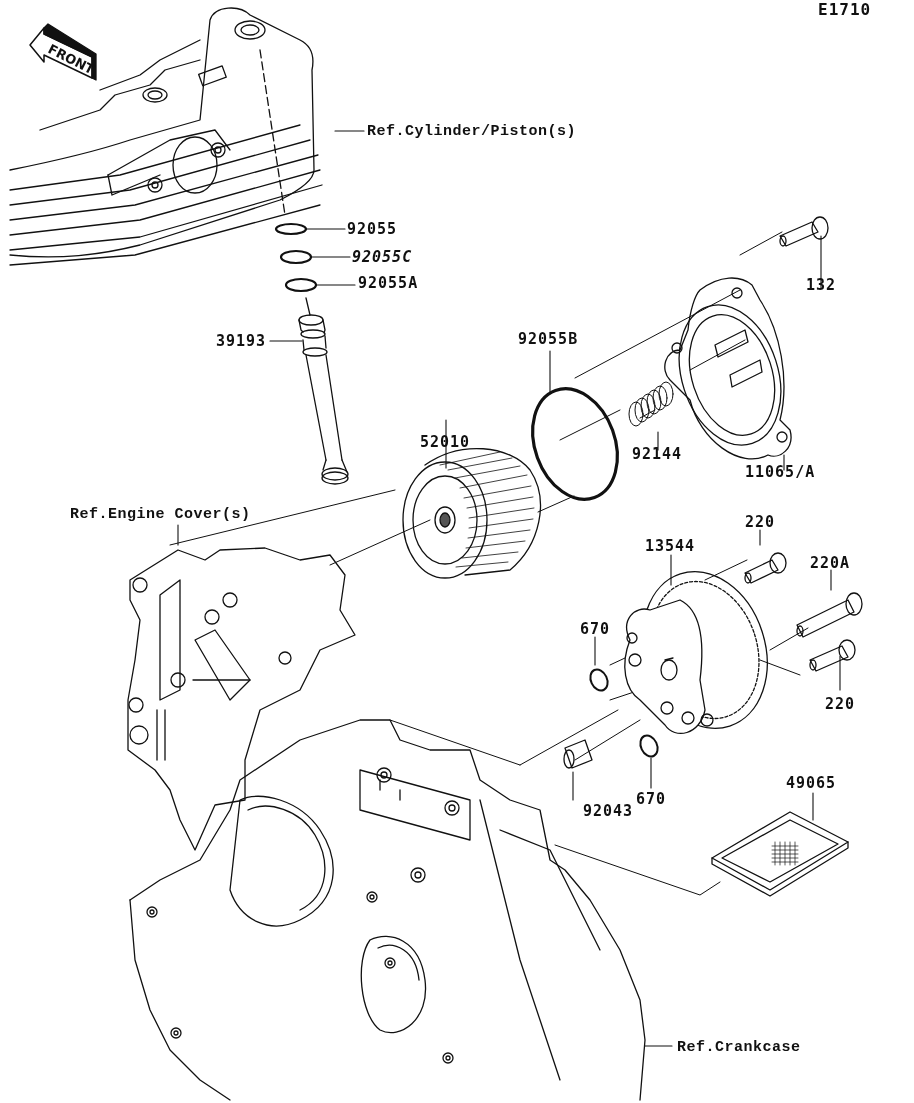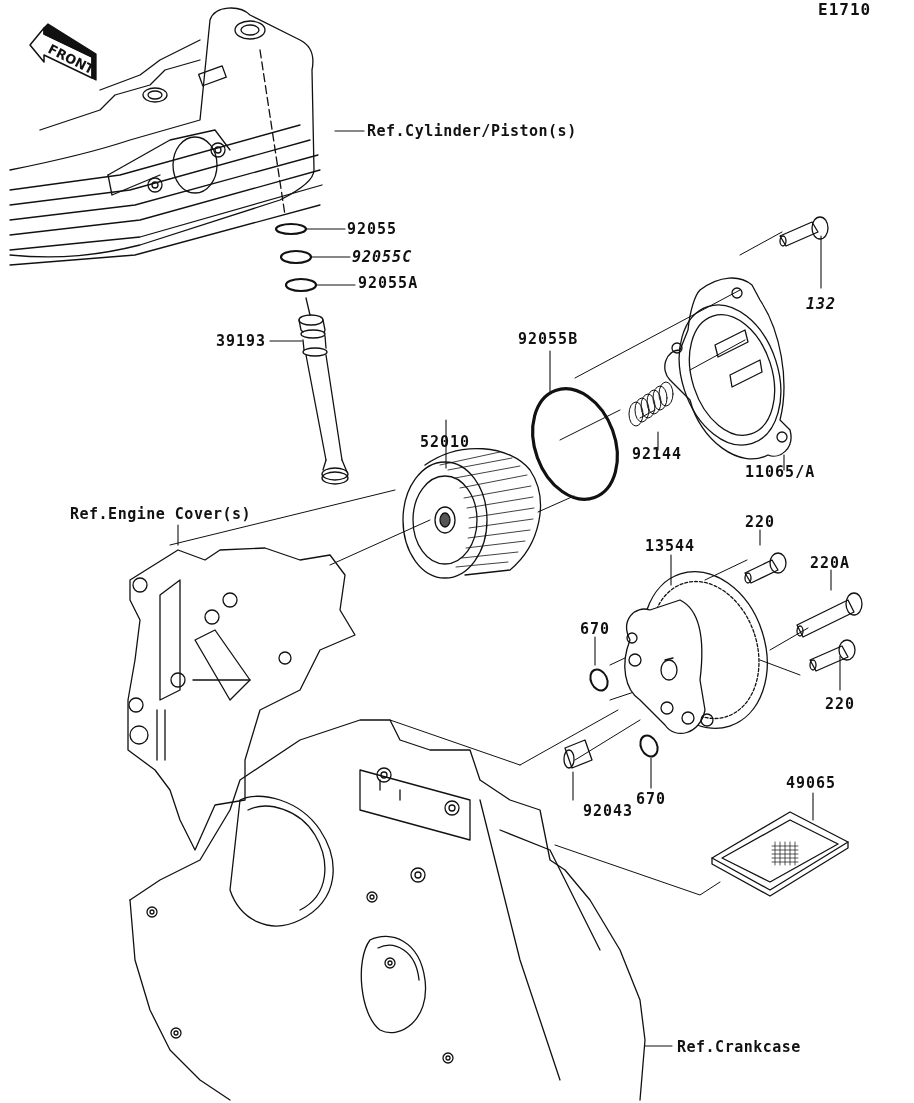--- a/index.html
+++ b/index.html
@@ -1,19 +1,19 @@
 <!DOCTYPE html>
 <html><head>
 <meta charset="utf-8">
 <style>
   html, body { margin: 0; padding: 0; background: #ffffff; }
   body { width: 914px; height: 1103px; position: relative; overflow: hidden; font-family: "DejaVu Sans Mono", "Liberation Mono", monospace; }
   svg#diagram { position: absolute; left: 0; top: 0; }
   .lbl { position: absolute; font-family: "DejaVu Sans Mono", "Liberation Mono", monospace; font-weight: bold; font-size: 15px; color: #111; letter-spacing: 1px; white-space: nowrap; line-height: 1; }
-  .ref { font-weight: bold; font-size: 15px; letter-spacing: 0.5px; }
+  .ref { font-weight: bold; font-size: 15px; letter-spacing: 0.5px; font-family: Liberation Mono, monospace; }
   .code { font-size: 16px; letter-spacing: 1px; }
   .front-text { font-family: "DejaVu Sans", sans-serif; font-weight: bold; }
 </style>
 </head>
 <body>
 
 <svg id="diagram" width="914" height="1103" viewBox="0 0 914 1103" xmlns="http://www.w3.org/2000/svg" fill="none" stroke="#111" stroke-width="1.3" stroke-linejoin="round" stroke-linecap="round">
 
   <g>
     <polygon points="30,45 44,28 44,34 92,57 92,78 44,55 44,62" fill="#fff" stroke="#111" stroke-width="1.5"></polygon>
@@ -274,21 +274,21 @@
 <div class="lbl ref" style="left:70px; top:507px;">Ref.Engine Cover(s)</div>
 <div class="lbl ref" style="left:677px; top:1040px;">Ref.Crankcase</div>
 
 <div class="lbl" style="left:347px; top:222px;">92055</div>
 <div class="lbl" style="left:352px; top:250px;font-style:italic;">92055C</div>
 <div class="lbl" style="left:358px; top:276px;">92055A</div>
 <div class="lbl" style="left:216px; top:334px;">39193</div>
 <div class="lbl" style="left:518px; top:332px;">92055B</div>
 <div class="lbl" style="left:420px; top:403px;margin-top:32px;">52010</div>
 <div class="lbl" style="left:632px; top:447px;">92144</div>
-<div class="lbl" style="left:806px; top:297px;font-style:italic;">132</div>
+<div class="lbl" style="left:806px; top:278px;">132</div>
 <div class="lbl" style="left:745px; top:465px;">11065/A</div>
 <div class="lbl" style="left:745px; top:515px;">220</div>
 <div class="lbl" style="left:645px; top:539px;">13544</div>
 <div class="lbl" style="left:810px; top:556px;">220A</div>
 <div class="lbl" style="left:580px; top:622px;">670</div>
 <div class="lbl" style="left:825px; top:697px;">220</div>
 <div class="lbl" style="left:636px; top:792px;">670</div>
 <div class="lbl" style="left:548px; top:804px;margin-left:35px;">92043</div>
 <div class="lbl" style="left:786px; top:776px;">49065</div>
 

